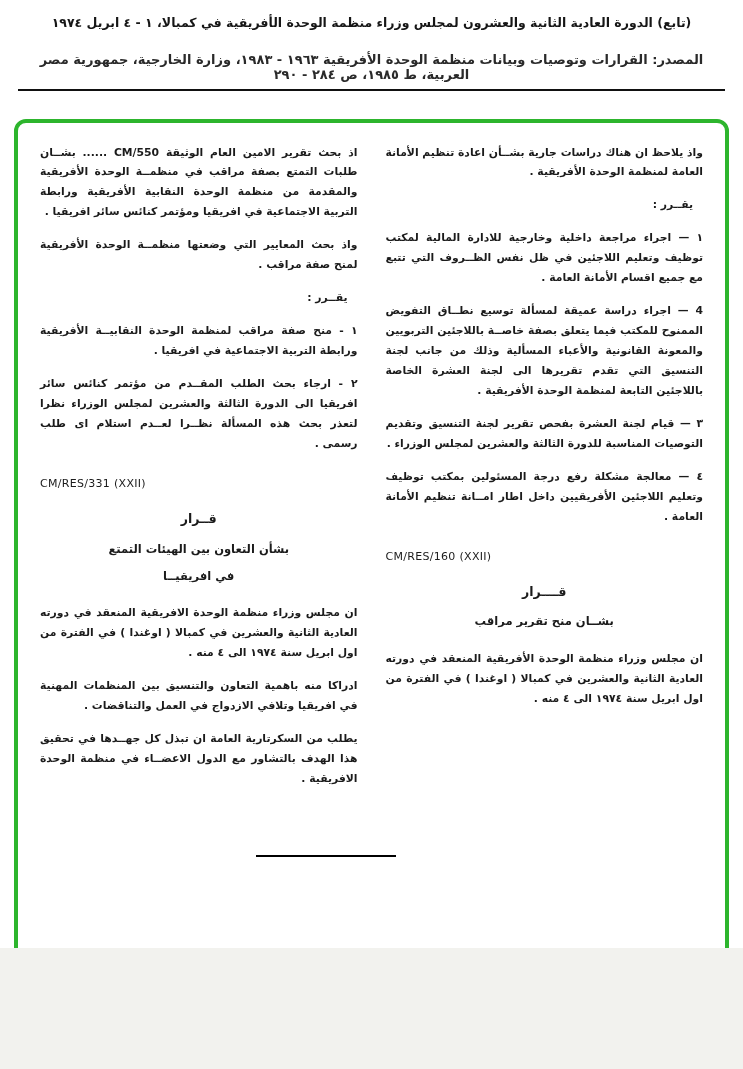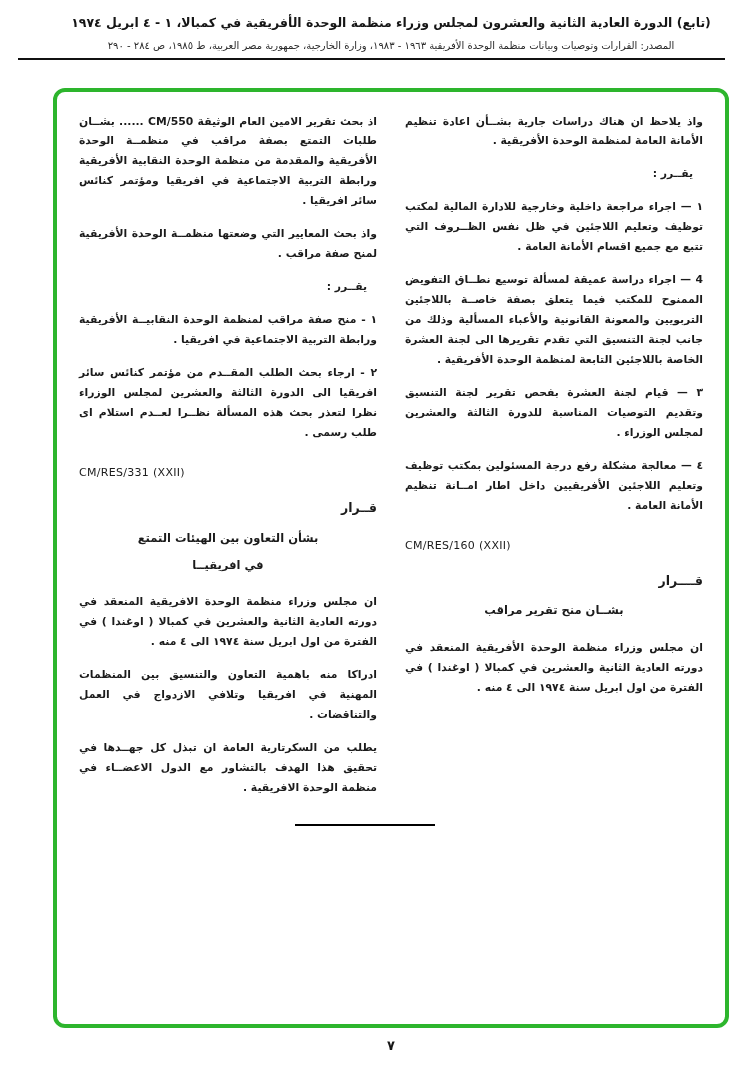--- a/index.html
+++ b/index.html
@@ -1,39 +1,38 @@
 <!DOCTYPE html>
 <html lang="ar"><head>
 <meta charset="utf-8">
 <style>
   * { box-sizing: border-box; margin: 0; padding: 0; }
   html, body { background: #f2f2ee; }
   body { font-family: "DejaVu Sans", sans-serif; }
   .page {
     position: relative;
     width: 743px;
-    height: 1069px;
+    height: 948px;
     margin: 0 auto;
     background: #ffffff;
     color: #161616;
     overflow: hidden;
-    padding-left: 39px;
   }
   
   .hdr { padding: 14px 18px 0 18px; text-align: center; direction: rtl; }
   .hdr-title {
     font-size: 12.5px;
     font-weight: 700;
     letter-spacing: 0.2px;
     line-height: 1.4;
   }
   .hdr-source {
-    margin-top: 8px;
-    font-size: 10px;
-    font-weight: 400;
+    margin-top: 20px;
+    font-size: 13px;
+    font-weight: 700;
     color: #2a2a2a;
   }
   .hdr-rule {
     margin: 7px auto 0 auto;
     width: 707px;
     border-top: 2px solid #111;
   }
   
   .content-box {
     position: relative;
@@ -67,20 +66,21 @@
   }
   .res-code {
     direction: ltr;
     text-align: left;
     font-weight: 400;
     font-size: 11px;
     margin: 20px 0 14px 0;
     letter-spacing: 0.3px;
   }
   .res-title {
+    text-align: center;
     font-size: 12.5px;
     font-weight: 700;
     margin-bottom: 8px;
   }
   .res-subtitle {
     text-align: center;
     font-size: 11.5px;
     font-weight: 700;
     margin-bottom: 6px;
   }

